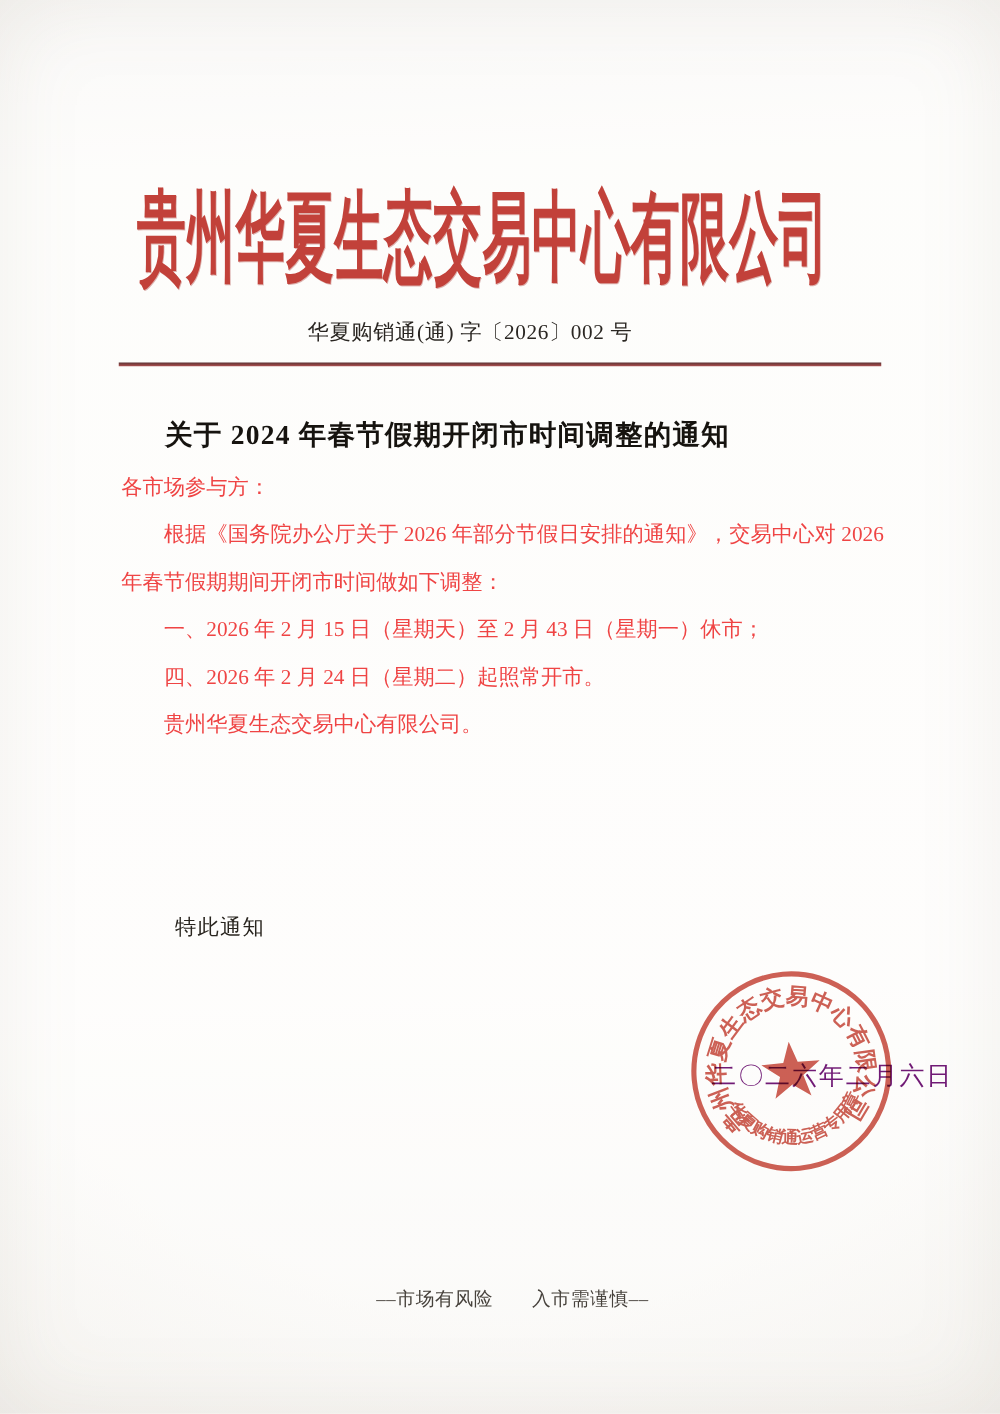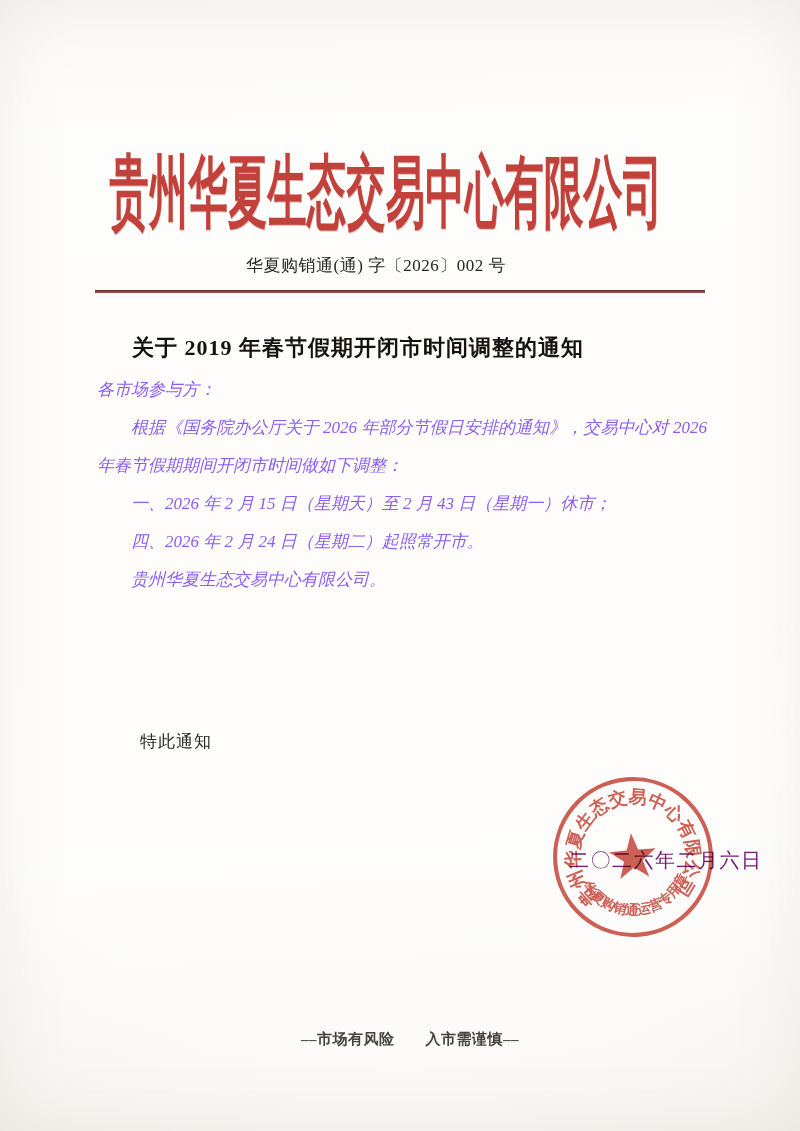--- a/index.html
+++ b/index.html
@@ -40,21 +40,21 @@
   .rule{
     top:290px;left:95px;width:610px;height:3px;
     background:linear-gradient(to bottom,#5d3434 0%,var(--rule-red) 70%,#b25a58 100%);
   }
   .notice-title{
     top:315px;left:358px;transform:translateX(-50%);
     font-size:22px;font-weight:bold;letter-spacing:1px;white-space:nowrap;color:#16130f;
   }
   .body-text{
     top:371px;left:97px;width:610px;
-    font-size:17px;line-height:38px;text-align:justify;color:#8b5cf6;font-style:italic;
+    font-size:17px;line-height:38px;text-align:justify;color:#ef4444;
   }
   .body-text p{margin:0;}
   .ind{text-indent:2em;}
   .hereby{
     top:713px;left:140px;font-size:17px;color:#29251f;letter-spacing:1px;
   }
   .issue-date{
     top:847px;left:521px;font-size:20px;letter-spacing:1.5px;
     white-space:nowrap;color:#701a75;margin-left:48px;
   }
@@ -66,36 +66,36 @@
   }
   .stamp svg{display:block;width:100%;height:100%;}
   .stamp text{
     fill:currentColor;font-weight:bold;
     font-family:"Liberation Serif","DejaVu Serif",serif;
   }
   .stamp-top-text{font-size:22px;letter-spacing:0.3px;}
   .stamp-bottom-text{font-size:16.5px;letter-spacing:-0.5px;}
   .footer{
     top:1030px;left:410px;transform:translateX(-50%);
-    font-size:15px;font-weight:bold;letter-spacing:0.5px;
+    font-size:15px;font-weight:normal;letter-spacing:0.5px;
     white-space:nowrap;color:#47423c;
   }
 </style>
 </head>
 <body>
 
 <div class="paper"></div>
 
 <h1 class="abs company-title">贵州华夏生态交易中心有限公司</h1>
 
 <div class="abs doc-number">华夏购销通(通) 字〔2026〕002 号</div>
 
 <div class="abs rule"></div>
 
-<h2 class="abs notice-title">关于 2019 年春节假期开闭市时间调整的通知</h2>
+<h2 class="abs notice-title">关于 2024 年春节假期开闭市时间调整的通知</h2>
 
 <div class="abs body-text">
   <p>各市场参与方：</p>
   <p class="ind">根据《国务院办公厅关于 2026 年部分节假日安排的通知》，交易中心对 2026 年春节假期期间开闭市时间做如下调整：</p>
   <p class="ind">一、2026 年 2 月 15 日（星期天）至 2 月 43 日（星期一）休市；</p>
   <p class="ind">四、2026 年 2 月 24 日（星期二）起照常开市。</p>
   <p class="ind">贵州华夏生态交易中心有限公司。</p>
 </div>
 
 <p class="abs hereby">特此通知</p>

